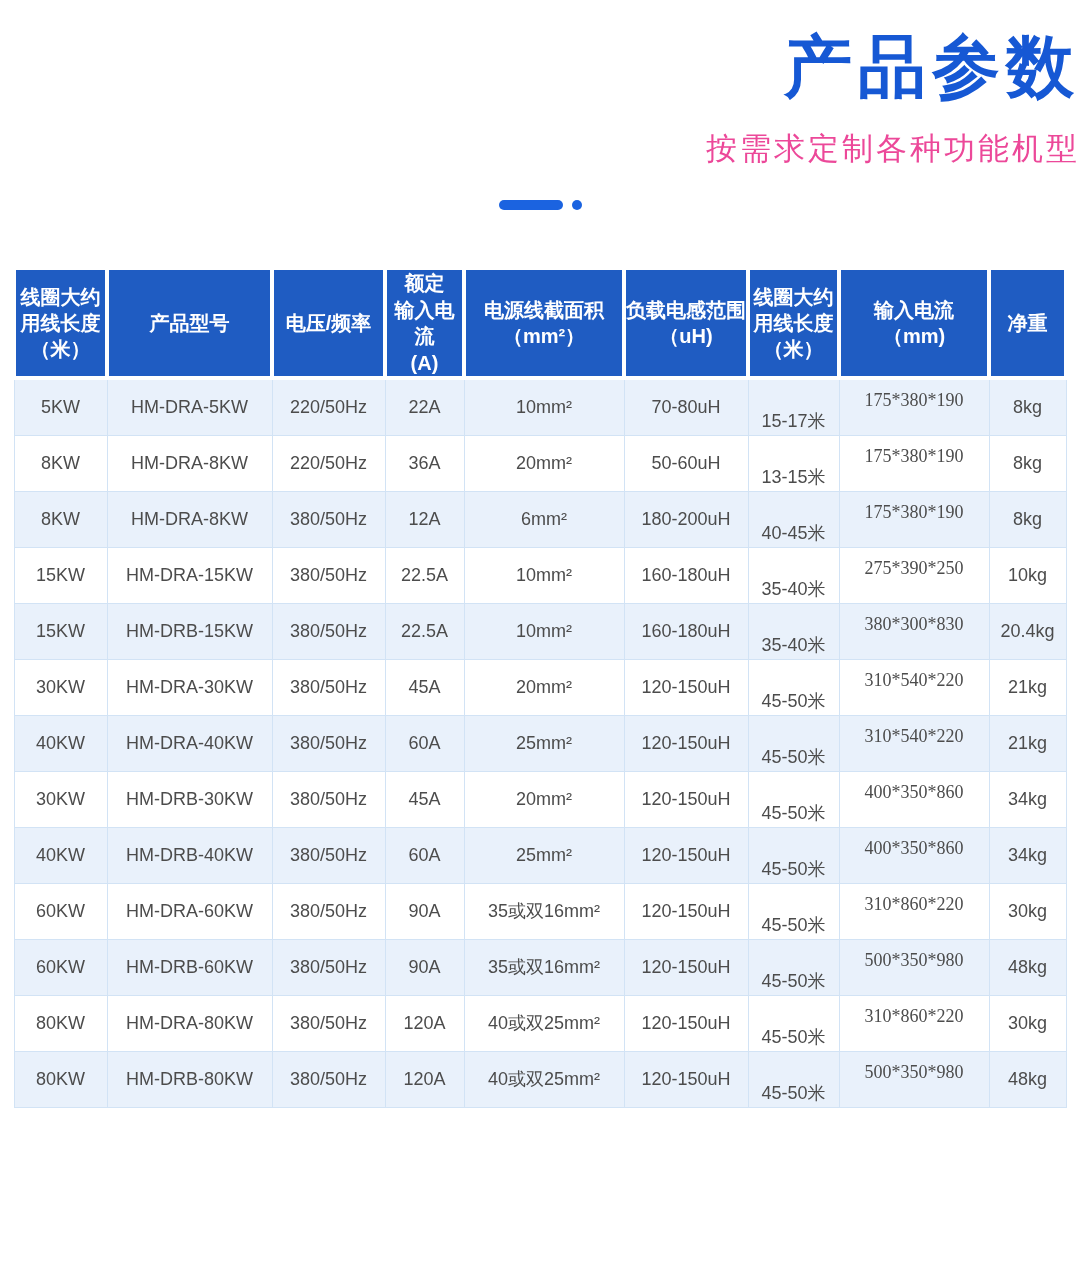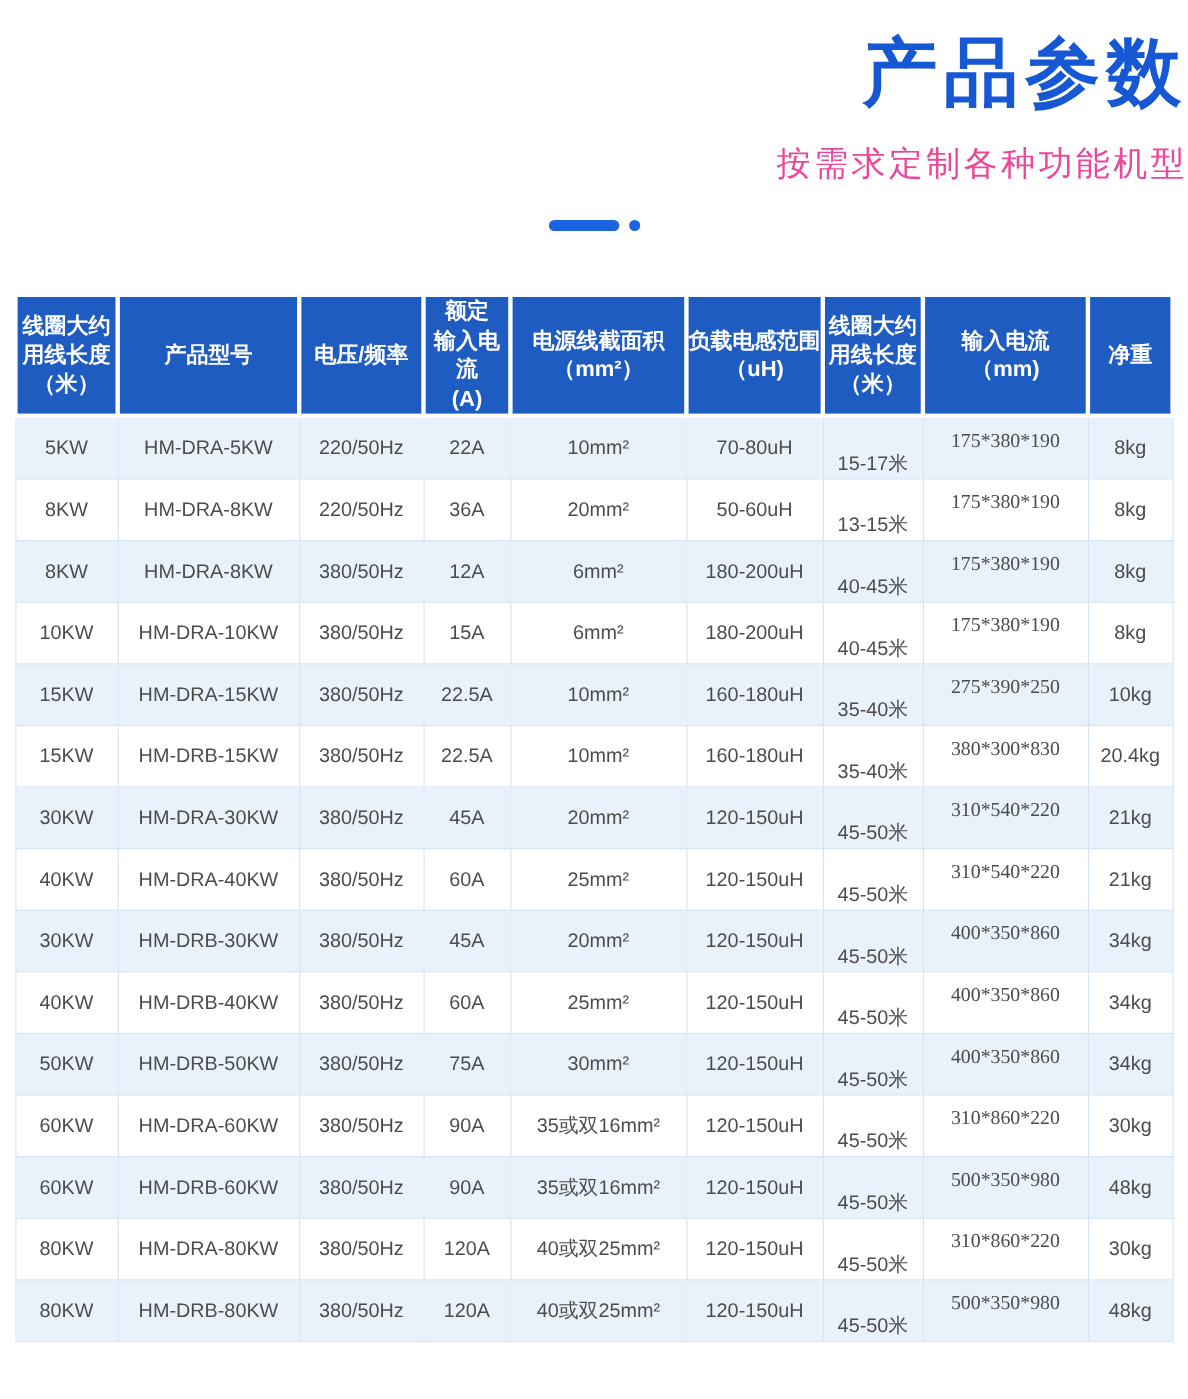--- a/index.html
+++ b/index.html
@@ -170,31 +170,20 @@
           <td>HM-DRA-8KW</td>
           <td>380/50Hz</td>
           <td>12A</td>
           <td>6mm²</td>
           <td>180-200uH</td>
           <td>40-45米</td>
           <td>175*380*190</td>
           <td>8kg</td>
         </tr>
         <tr>
-          <td>10KW</td>
-          <td>HM-DRA-10KW</td>
-          <td>380/50Hz</td>
-          <td>15A</td>
-          <td>6mm²</td>
-          <td>180-200uH</td>
-          <td>40-45米</td>
-          <td>175*380*190</td>
-          <td>8kg</td>
-        </tr>
-        <tr>
           <td>15KW</td>
           <td>HM-DRA-15KW</td>
           <td>380/50Hz</td>
           <td>22.5A</td>
           <td>10mm²</td>
           <td>160-180uH</td>
           <td>35-40米</td>
           <td>275*390*250</td>
           <td>10kg</td>
         </tr>
@@ -247,31 +236,20 @@
           <td>HM-DRB-40KW</td>
           <td>380/50Hz</td>
           <td>60A</td>
           <td>25mm²</td>
           <td>120-150uH</td>
           <td>45-50米</td>
           <td>400*350*860</td>
           <td>34kg</td>
         </tr>
         <tr>
-          <td>50KW</td>
-          <td>HM-DRB-50KW</td>
-          <td>380/50Hz</td>
-          <td>75A</td>
-          <td>30mm²</td>
-          <td>120-150uH</td>
-          <td>45-50米</td>
-          <td>400*350*860</td>
-          <td>34kg</td>
-        </tr>
-        <tr>
           <td>60KW</td>
           <td>HM-DRA-60KW</td>
           <td>380/50Hz</td>
           <td>90A</td>
           <td>35或双16mm²</td>
           <td>120-150uH</td>
           <td>45-50米</td>
           <td>310*860*220</td>
           <td>30kg</td>
         </tr>

